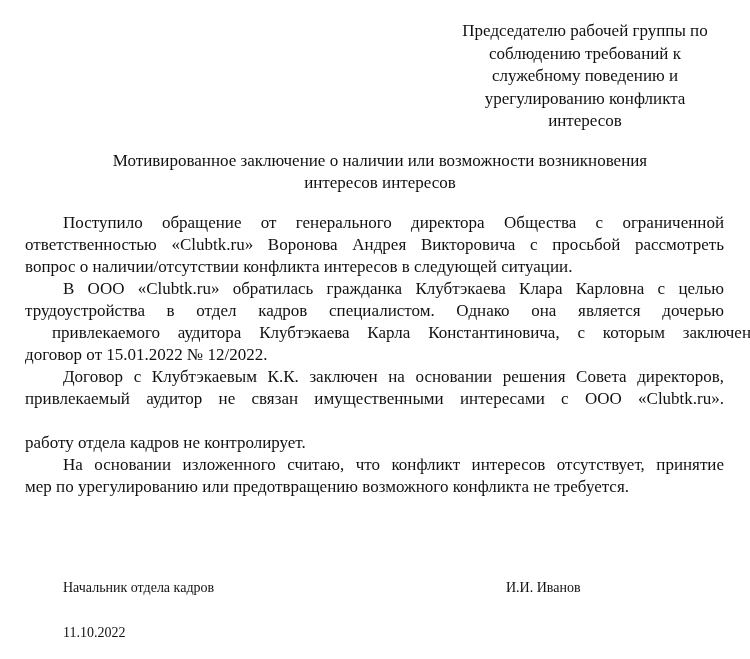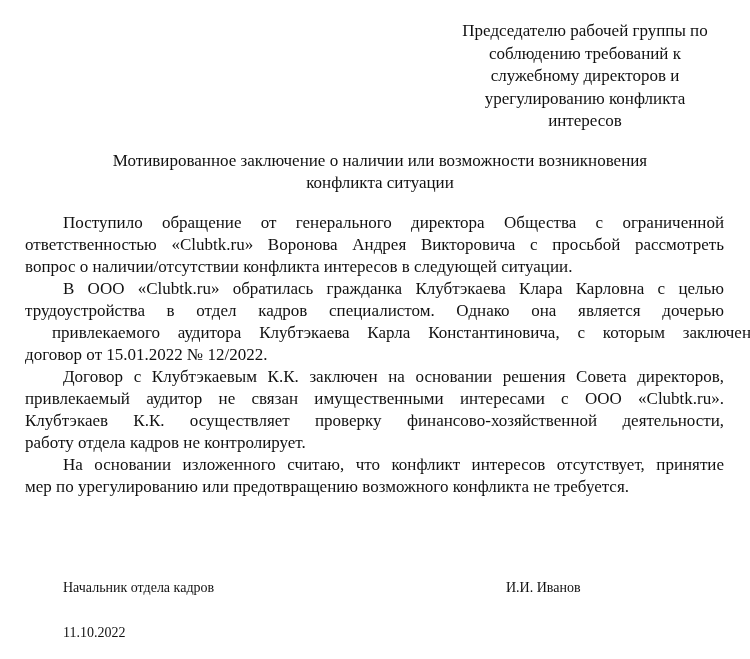--- a/index.html
+++ b/index.html
@@ -19,42 +19,41 @@
     .sig { position: absolute; font-size: 14px; line-height: 22px; white-space: nowrap; }
   </style>
 </head>
 <body>
 
 <div class="page">
 
   <div class="addressee">
     <div>Председателю рабочей группы по</div>
     <div>соблюдению требований к</div>
-    <div>служебному директоров и</div>
+    <div>служебному поведению и</div>
     <div>урегулированию конфликта</div>
     <div>интересов</div>
   </div>
 
   <div class="title">
     <div>Мотивированное заключение о наличии или возможности возникновения</div>
-    <div>конфликта ситуации</div>
+    <div>интересов интересов</div>
   </div>
 
   <div class="body-line" style="top:234px;">ответственностью «Clubtk.ru» Воронова Андрея Викторовича с просьбой рассмотреть</div>
   <div class="body-line indent" style="top:212px;">Поступило обращение от генерального директора Общества с ограниченной</div>
   <div class="body-line last" style="top:256px;">вопрос о наличии/отсутствии конфликта интересов в следующей ситуации.</div>
 
   <div class="body-line indent" style="top:278px;">В ООО «Clubtk.ru» обратилась гражданка Клубтэкаева Клара Карловна с целью</div>
   <div class="body-line" style="top:300px;">трудоустройства в отдел кадров специалистом. Однако она является дочерью</div>
   <div class="body-line" style="top:322px;margin-left:27px;">привлекаемого аудитора Клубтэкаева Карла Константиновича, с которым заключен</div>
   <div class="body-line last" style="top:344px;">договор от 15.01.2022 № 12/2022.</div>
 
   <div class="body-line indent" style="top:366px;">Договор с Клубтэкаевым К.К. заключен на основании решения Совета директоров,</div>
   <div class="body-line" style="top:388px;">привлекаемый аудитор не связан имущественными интересами с ООО «Clubtk.ru».</div>
-  <div class="body-line" style="top:410px;">Клубтэкаев К.К. осуществляет проверку финансово-хозяйственной деятельности,</div>
   <div class="body-line last" style="top:432px;">работу отдела кадров не контролирует.</div>
 
   <div class="body-line indent" style="top:454px;">На основании изложенного считаю, что конфликт интересов отсутствует, принятие</div>
   <div class="body-line last" style="top:476px;">мер по урегулированию или предотвращению возможного конфликта не требуется.</div>
 
   <div class="sig" style="left:63px; top:577px;">Начальник отдела кадров</div>
   <div class="sig" style="left:506px; top:577px;">И.И. Иванов</div>
   <div class="sig" style="left:63px; top:622px;">11.10.2022</div>
 
 </div>

